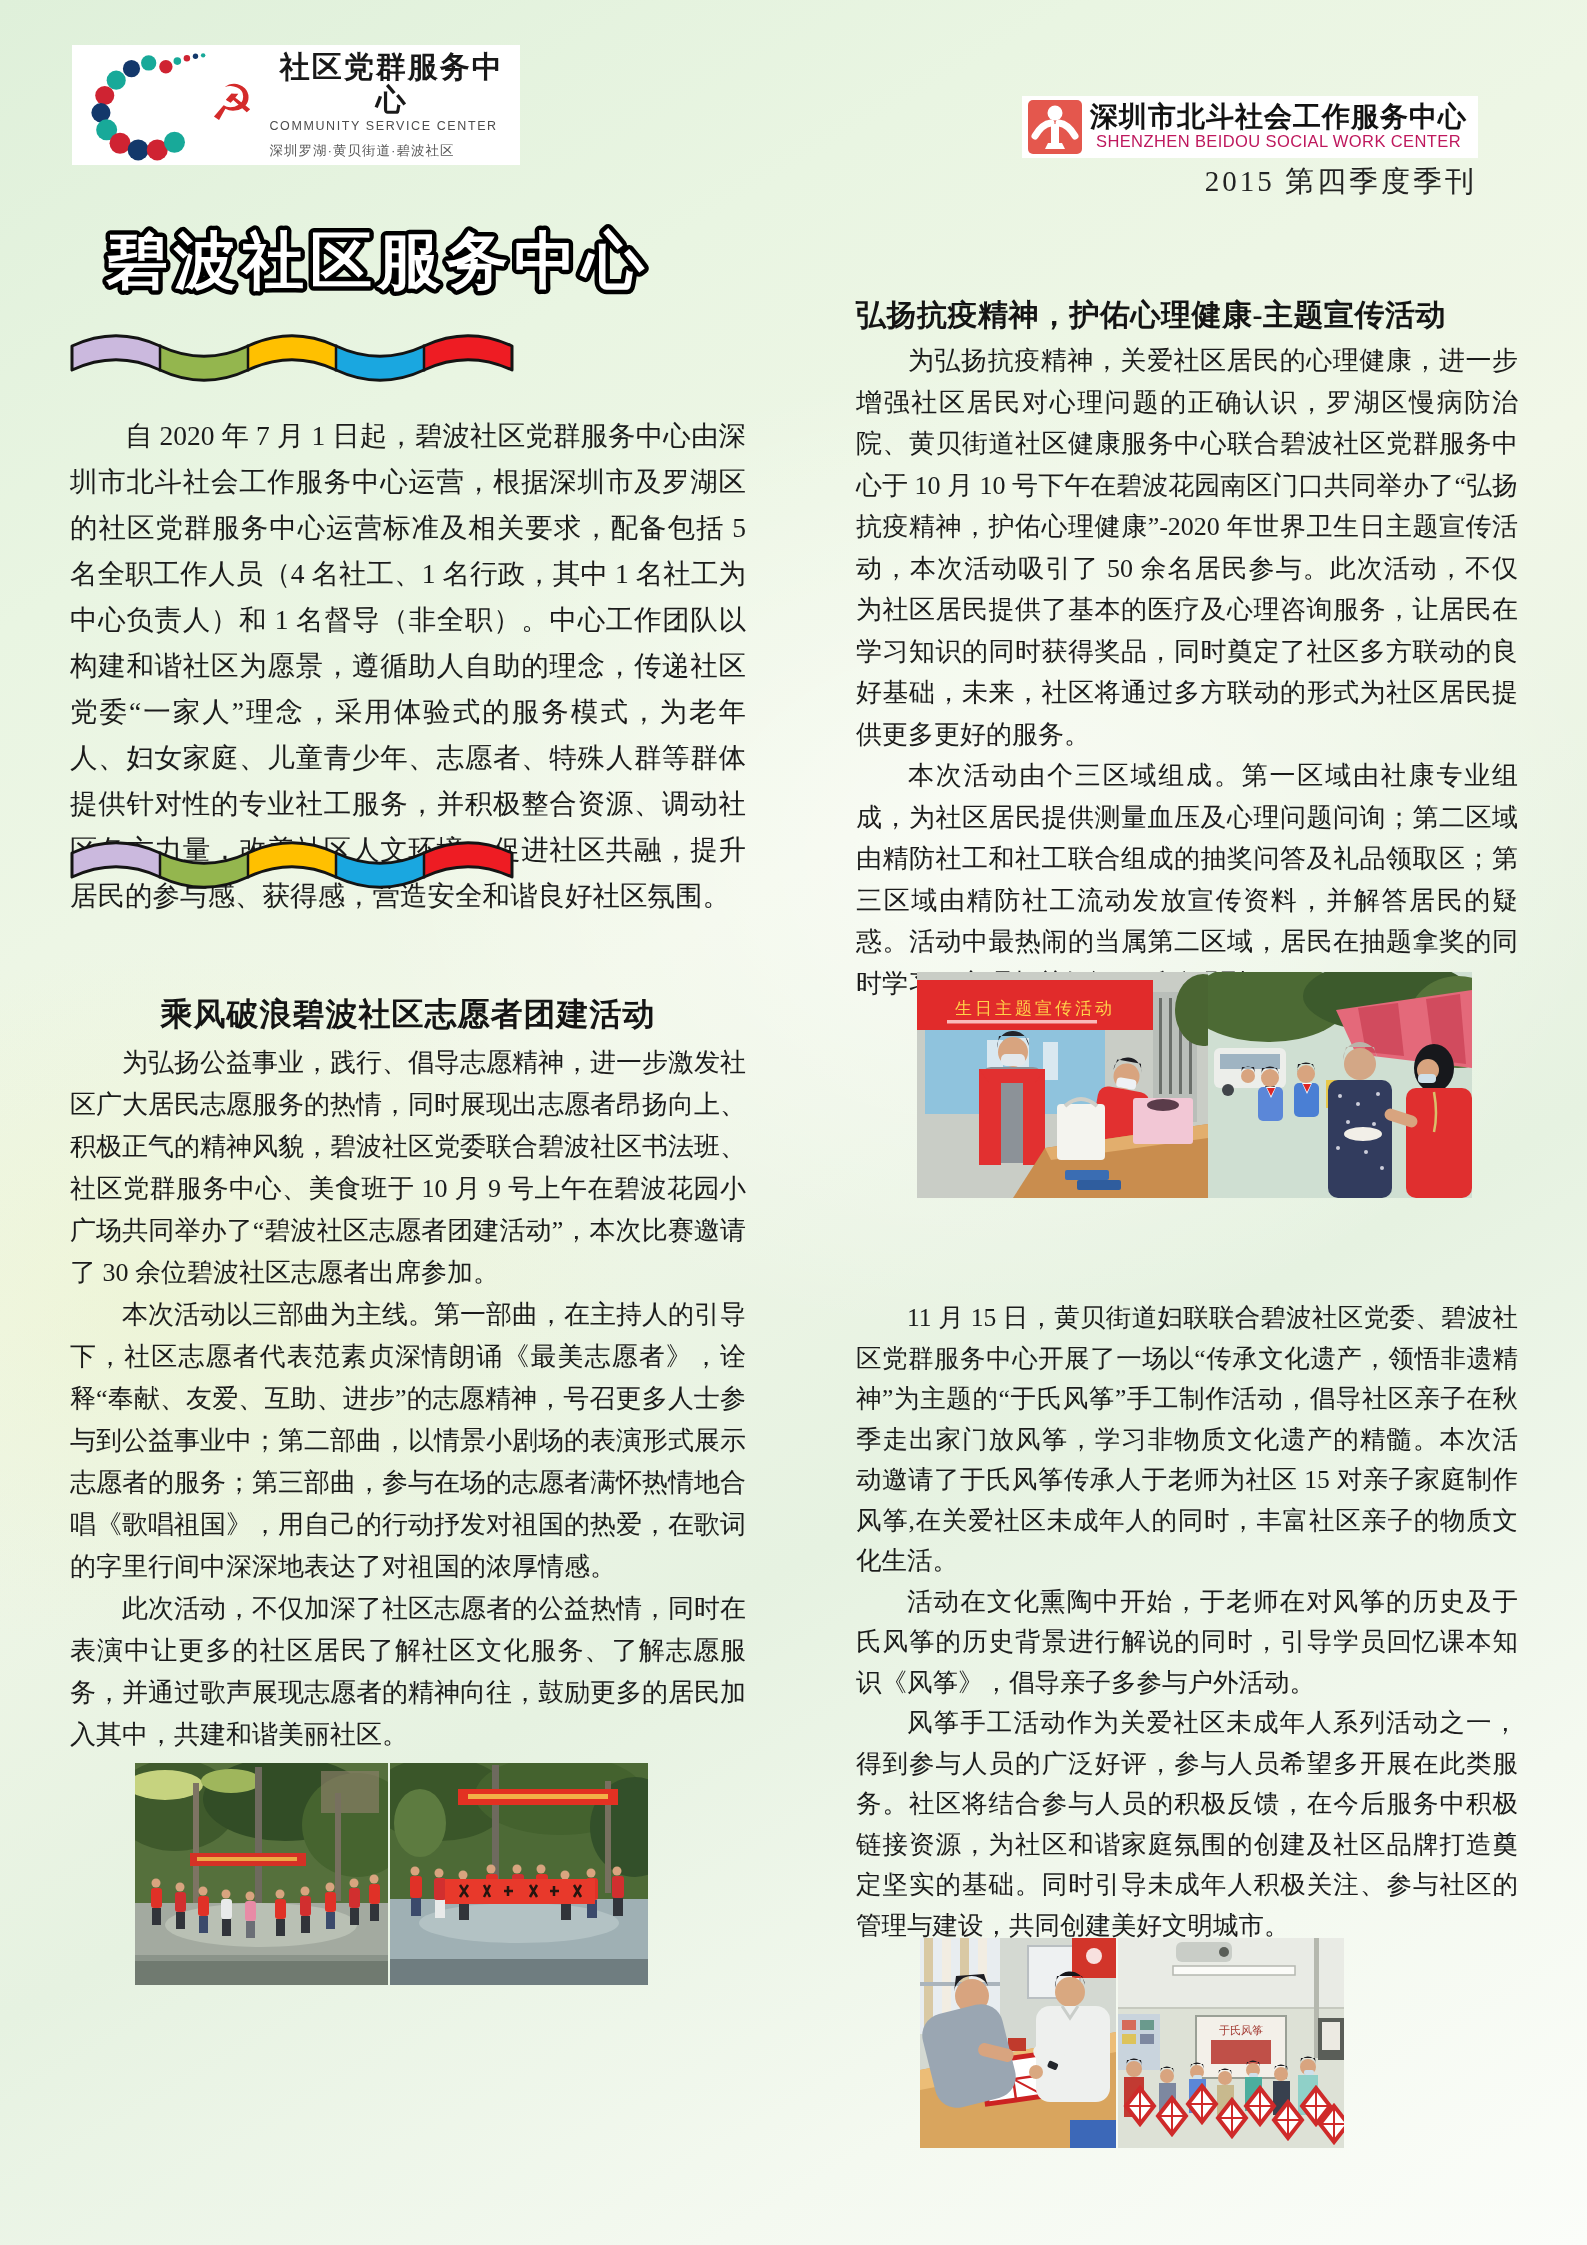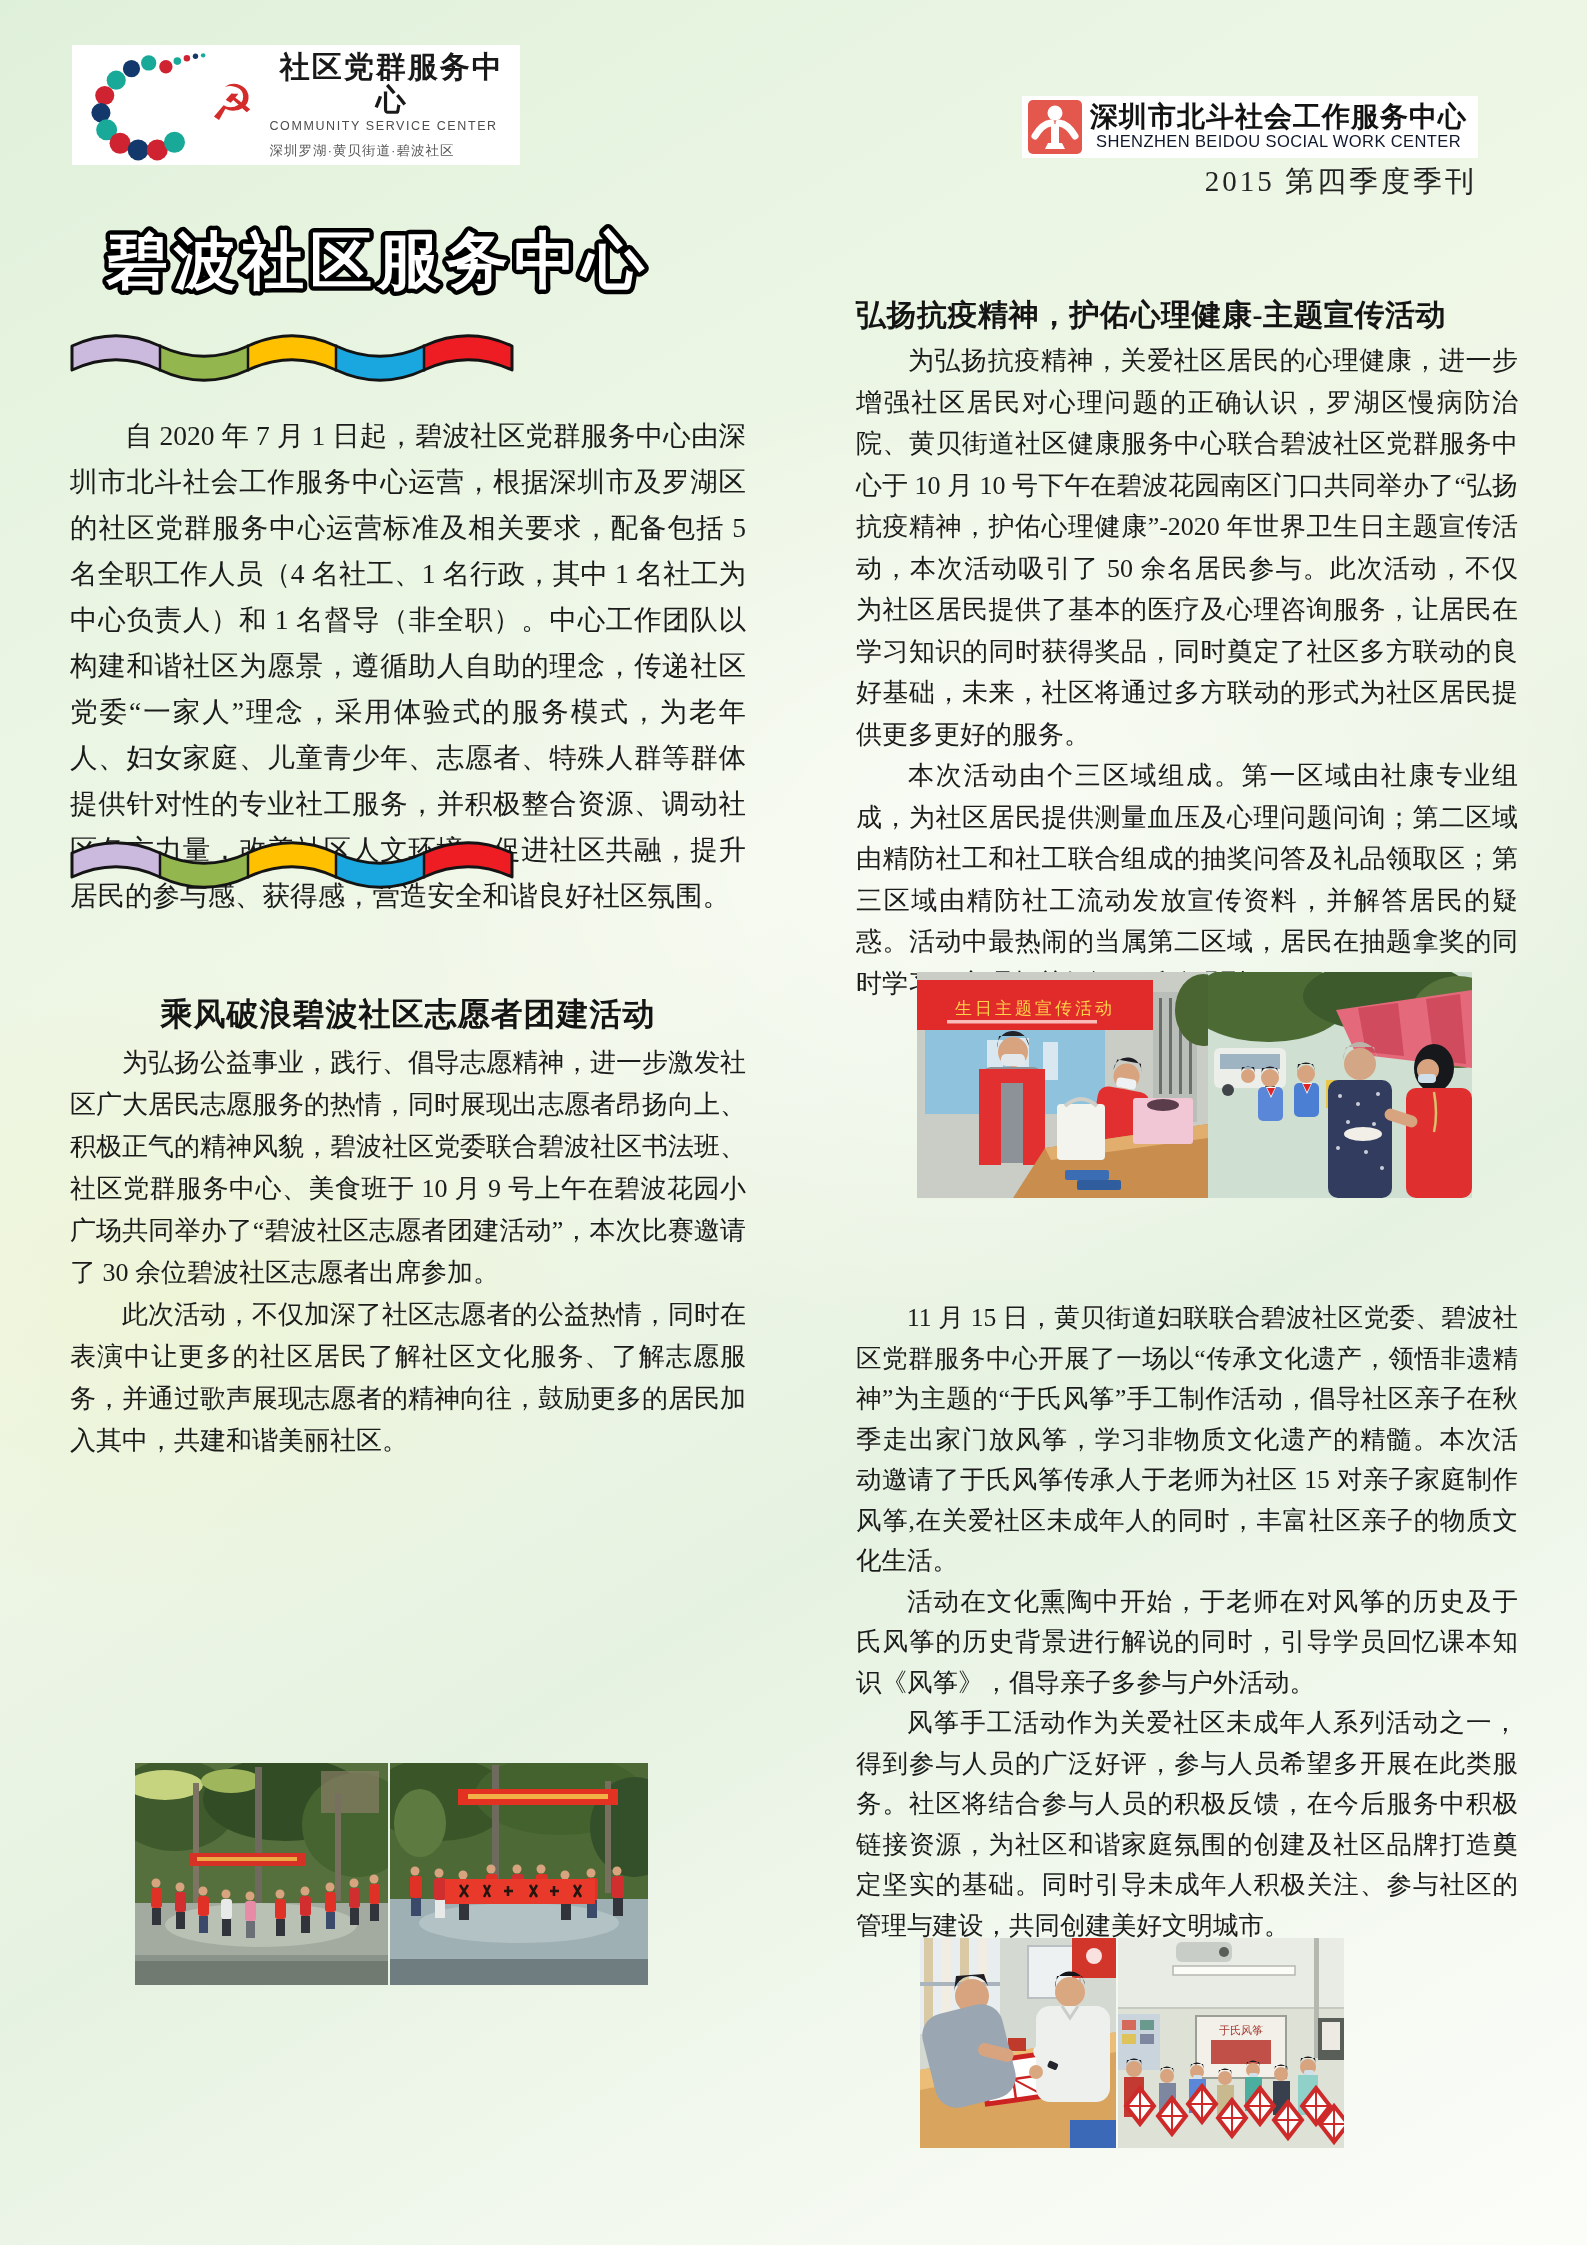--- a/index.html
+++ b/index.html
@@ -14,21 +14,21 @@
   .abs{position:absolute;}
   .whitebox{background:#ffffff;}
   .hdr-left{left:72px;top:45px;width:448px;height:120px;display:flex;align-items:center;padding:2px 6px;box-sizing:border-box;}
   .hdr-left-text{margin-left:10px;font-family:"Liberation Sans","DejaVu Sans",sans-serif;}
   .hdr-left-title{font-size:30px;font-weight:bold;color:#191919;letter-spacing:2px;line-height:1.1;text-align:center;}
   .hdr-left-sub{font-size:12.5px;color:#4c4c4c;letter-spacing:1.6px;margin-top:3px;}
   .hdr-left-tag{font-size:13.5px;color:#595959;letter-spacing:1px;margin-top:9px;}
   .hdr-right{left:1022px;top:96px;width:456px;height:62px;display:flex;align-items:center;padding:3px 6px;box-sizing:border-box;text-align:center;}
   .hdr-right-text{margin-left:8px;font-family:"Liberation Sans","DejaVu Sans",sans-serif;}
   .hdr-right-title{font-size:28px;font-weight:bold;color:#121212;letter-spacing:1px;line-height:1.02;}
-  .hdr-right-sub{font-size:16.5px;color:#0f172a;letter-spacing:.4px;margin-top:1px;}
+  .hdr-right-sub{font-size:16.5px;color:#be185d;letter-spacing:.4px;margin-top:1px;}
   .issue{right:110px;top:162px;font-size:29px;color:#232323;letter-spacing:3px;}
   .body-text{color:#1b1b1b;text-align:justify;}
   .body-text p{margin:0;text-indent:2em;}
   .intro{left:70px;top:413px;width:676px;font-size:27.5px;line-height:46px;}
   .sec-title-left{left:70px;top:993px;width:676px;text-align:center;font-size:32px;font-weight:bold;color:#141414;letter-spacing:1px;}
   .left-body{left:70px;top:1042px;width:676px;font-size:26px;line-height:42px;}
   .r-title1{left:856px;top:295px;width:662px;font-size:30px;font-weight:bold;color:#141414;letter-spacing:.5px;}
   .r-body1{left:856px;top:340px;width:662px;font-size:26px;line-height:41.5px;}
   .r-title2{left:856px;top:1250px;width:662px;text-align:center;font-size:32px;font-weight:bold;color:#141414;letter-spacing:1px;}
   .r-body2{left:856px;top:1298px;width:662px;font-size:25.5px;line-height:40.5px;}
@@ -129,20 +129,21 @@
     <path d="M2,20 C32,6 60,6 90,20 C120,34 148,34 178,20 C208,6 236,6 266,20 C296,34 324,34 354,20 C384,6 412,6 442,20 L442,44 C412,30 384,30 354,44 C324,58 296,58 266,44 C236,30 208,30 178,44 C148,58 120,58 90,44 C60,30 32,30 2,44 Z" fill="none" stroke="#141414" stroke-width="3" stroke-linejoin="round"></path>
     <line x1="90" y1="18.5" x2="90" y2="45.5" stroke="#141414" stroke-width="2.5"></line>
     <line x1="178" y1="18.5" x2="178" y2="45.5" stroke="#141414" stroke-width="2.5"></line>
     <line x1="266" y1="18.5" x2="266" y2="45.5" stroke="#141414" stroke-width="2.5"></line>
     <line x1="354" y1="18.5" x2="354" y2="45.5" stroke="#141414" stroke-width="2.5"></line>
   </svg>
 
   <div class="abs sec-title-left">乘风破浪碧波社区志愿者团建活动</div>
   <div class="abs body-text left-body">
     <p>为弘扬公益事业，践行、倡导志愿精神，进一步激发社区广大居民志愿服务的热情，同时展现出志愿者昂扬向上、积极正气的精神风貌，碧波社区党委联合碧波社区书法班、社区党群服务中心、美食班于 10 月 9 号上午在碧波花园小广场共同举办了“碧波社区志愿者团建活动”，本次比赛邀请了 30 余位碧波社区志愿者出席参加。</p>
+    <p>本次活动以三部曲为主线。第一部曲，在主持人的引导下，社区志愿者代表范素贞深情朗诵《最美志愿者》，诠释“奉献、友爱、互助、进步”的志愿精神，号召更多人士参与到公益事业中；第二部曲，以情景小剧场的表演形式展示志愿者的服务；第三部曲，参与在场的志愿者满怀热情地合唱《歌唱祖国》，用自己的行动抒发对祖国的热爱，在歌词的字里行间中深深地表达了对祖国的浓厚情感。</p>
     <p>此次活动，不仅加深了社区志愿者的公益热情，同时在表演中让更多的社区居民了解社区文化服务、了解志愿服务，并通过歌声展现志愿者的精神向往，鼓励更多的居民加入其中，共建和谐美丽社区。</p>
   </div>
 
   <div class="abs photo-row" style="left:135px;top:1763px;">
     <svg width="253" height="222" viewBox="0 0 253 222">
       <rect width="253" height="222" fill="#8fa06f"></rect>
       <rect width="253" height="142" fill="#55703c"></rect>
       <ellipse cx="40" cy="42" rx="62" ry="46" fill="#3f5a2c"></ellipse>
       <ellipse cx="150" cy="36" rx="82" ry="42" fill="#324d26"></ellipse>
       <ellipse cx="222" cy="62" rx="55" ry="52" fill="#46642f"></ellipse>

